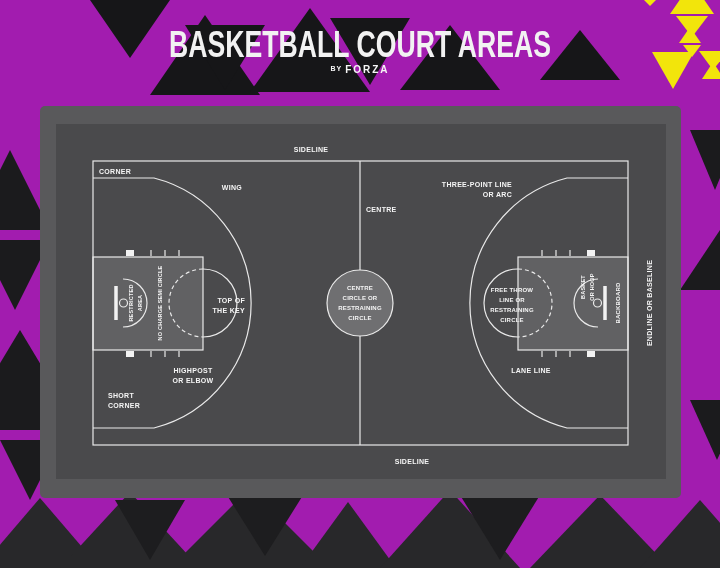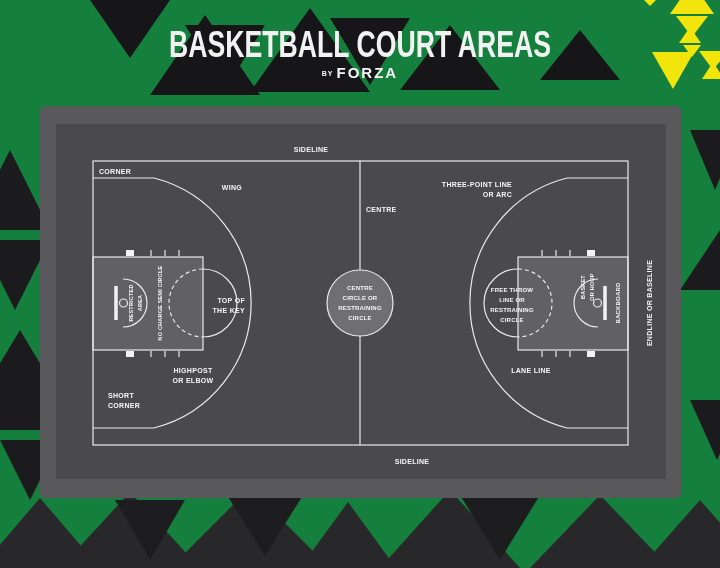--- a/index.html
+++ b/index.html
@@ -1,27 +1,27 @@
 <!DOCTYPE html>
 <html><head>
 <meta charset="utf-8">
 <style>
   html,body{margin:0;padding:0;background:#000;}
-  #stage{position:relative;width:720px;height:568px;background:#15803d;overflow:hidden;
+  #stage{position:relative;width:720px;height:568px;background:#a21caf;overflow:hidden;
          font-family:"Liberation Sans",sans-serif;}
   #bg-svg,#court-svg,#accent-svg{position:absolute;left:0;top:0;}
   #bg-svg{z-index:0;}
   #court-svg{z-index:2;}
   #accent-svg{z-index:3;}
   .hdr{position:absolute;left:0;width:720px;text-align:center;z-index:1;color:#f5f5f5;}
   #title{top:24px;font-size:37px;font-weight:800;letter-spacing:0px;white-space:nowrap;
          transform:scaleX(0.72);transform-origin:50% 50%;color:#f2f2f2;}
   #byline{top:64px;font-size:0;}
   #byline .by{font-size:7px;font-weight:700;letter-spacing:1px;vertical-align:2px;margin-right:3px;}
-  #byline .brand{font-size:15px;font-weight:800;letter-spacing:2px;}
+  #byline .brand{font-size:10px;font-weight:800;letter-spacing:2px;}
   
   text{font-family:"Liberation Sans",sans-serif;fill:#f5f5f5;font-weight:700;}
   .lbl{font-size:7px;letter-spacing:.3px;}
   .lbl-s{font-size:6px;letter-spacing:.2px;}
   .lbl-xs{font-size:5.5px;letter-spacing:.2px;}
   .cline{stroke:#e9e9e9;stroke-width:1.2;fill:none;}
   .cline-thick{stroke:#f2f2f2;stroke-width:3.5;fill:none;}
   .dashed{stroke-dasharray:4 3;}
 </style>
 </head>

